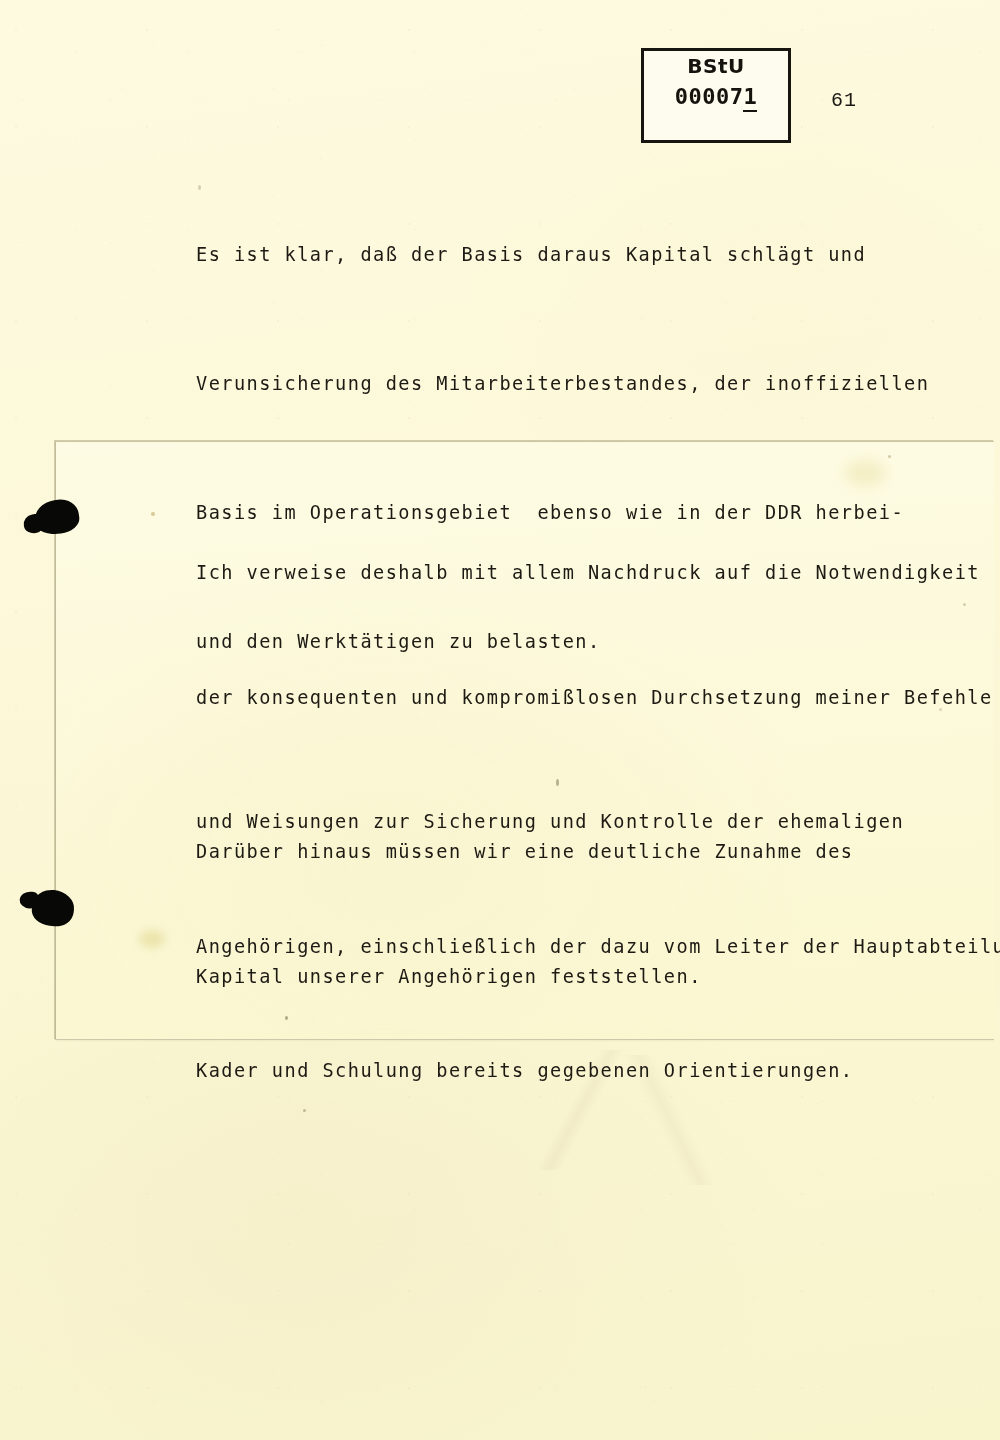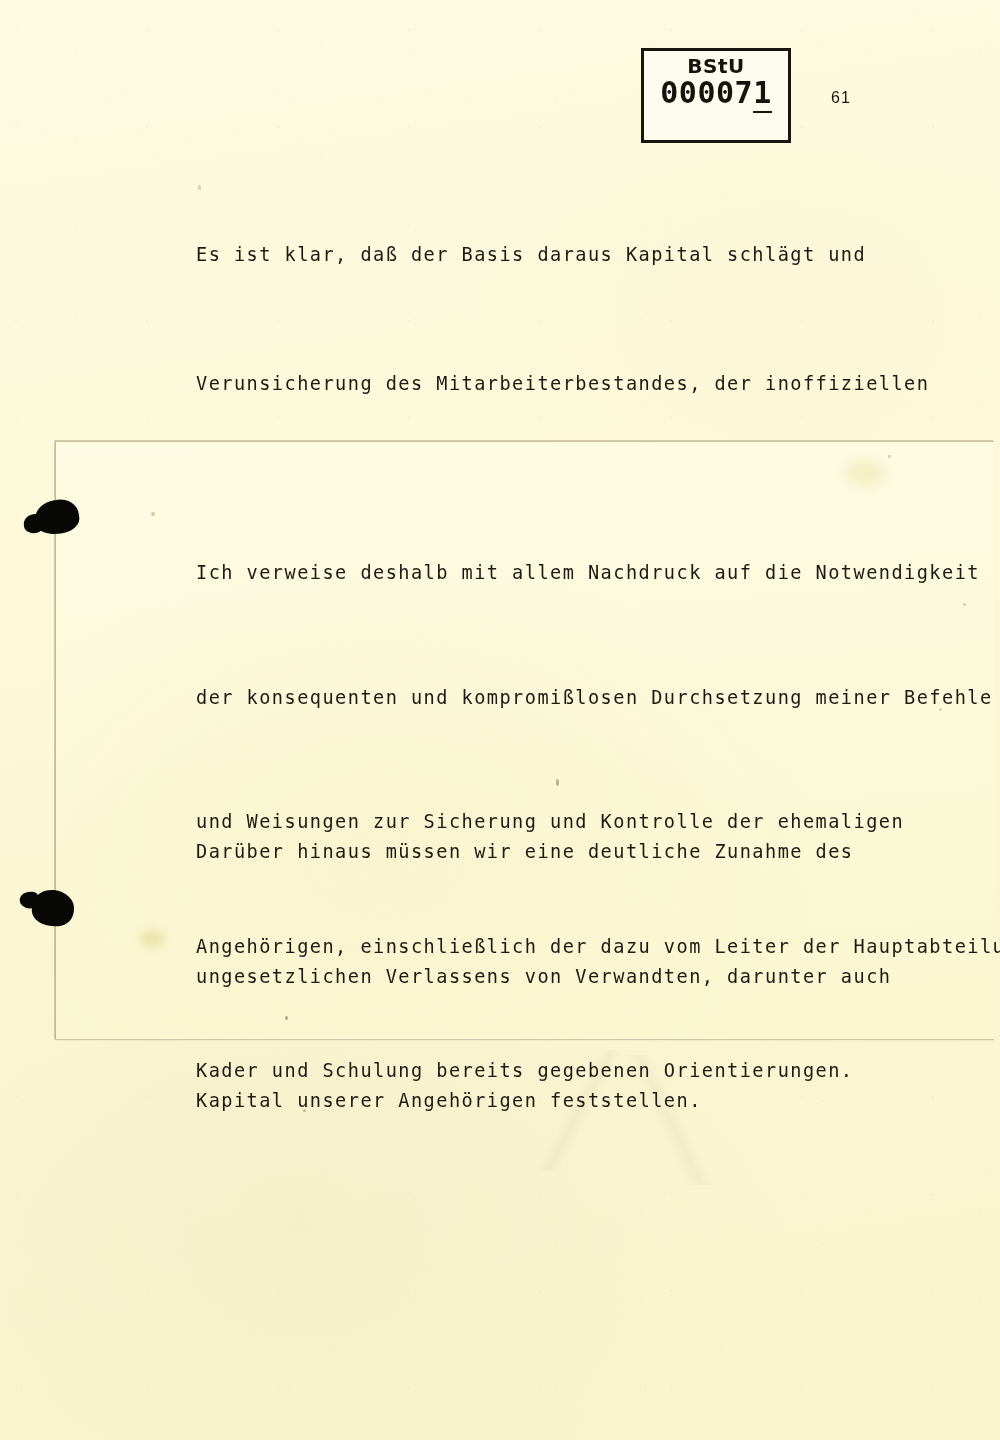--- a/index.html
+++ b/index.html
@@ -97,39 +97,39 @@
   #stamp-title {
     margin-top: 5px;
     font-family: "DejaVu Sans", sans-serif;
     font-size: 20px;
     font-weight: 700;
     letter-spacing: 0.5px;
     color: #15130e;
     line-height: 1.05;
   }
   #stamp-number {
-    margin-top: 0;
+    margin-top: 8px;
     font-family: "DejaVu Sans Mono", monospace;
-    font-size: 30px;
+    font-size: 22px;
     font-weight: 700;
     letter-spacing: 0.5px;
     color: #15130e;
     line-height: 1.05;
   }
   #stamp-number .ul {
     border-bottom: 2px solid #15130e;
     padding-bottom: 1px;
   }
 
   #page-number {
     position: absolute;
     left: 831px;
     top: 89px;
-    font-family: Liberation Sans, sans-serif;
-    font-size: 16px;
+    font-family: Liberation Mono, monospace;
+    font-size: 20px;
     color: #1a1812;
     letter-spacing: 1px;
   }
 
   
   .para {
     position: absolute;
     left: 196px;
     font-family: "DejaVu Sans Mono", monospace;
     font-size: 18.6px;
@@ -196,33 +196,34 @@
   <div id="stamp">
     <div id="stamp-title">BStU</div>
     <div id="stamp-number"><span>00007</span><span class="ul">1</span></div>
   </div>
 
   <div id="page-number">61</div>
 
   <div class="para" id="para-1">
     <span class="line">Es ist klar, daß der Basis daraus Kapital schlägt und</span>
     <span class="line">Verunsicherung des Mitarbeiterbestandes, der inoffiziellen</span>
+    <span class="line">Basis im Operationsgebiet  ebenso wie in der DDR herbei-</span>
+    <span class="line">und den Werktätigen zu belasten.</span>
   </div>
 
   <div class="para" id="para-2">
     <span class="line">Ich verweise deshalb mit allem Nachdruck auf die Notwendigkeit</span>
     <span class="line">der konsequenten und kompromißlosen Durchsetzung meiner Befehle</span>
     <span class="line">und Weisungen zur Sicherung und Kontrolle der ehemaligen</span>
     <span class="line">Angehörigen, einschließlich der dazu vom Leiter der Hauptabteilung</span>
     <span class="line">Kader und Schulung bereits gegebenen Orientierungen.</span>
   </div>
 
   <div class="para" id="para-3">
     <span class="line">Darüber hinaus müssen wir eine deutliche Zunahme des</span>
-    <span class="line">ungesetzlichen Verlassens von Verwandten, darunter auch</span>
     <span class="line">Kapital unserer Angehörigen feststellen.</span>
   </div>
 
   <div class="punch" id="punch-1"></div>
   <div class="punch" id="punch-2"></div>
 
   <div class="speck" style="left:285px; top:1016px; width:3px; height:4px; background:rgba(120,108,78,0.55);"></div>
   <div class="speck" style="left:303px; top:1109px; width:3px; height:3px; background:rgba(130,118,86,0.45);"></div>
   <div class="speck" style="left:888px; top:455px; width:3px; height:3px; background:rgba(150,128,78,0.40);"></div>
   <div class="speck" style="left:963px; top:603px; width:3px; height:3px; background:rgba(150,128,78,0.35);"></div>

